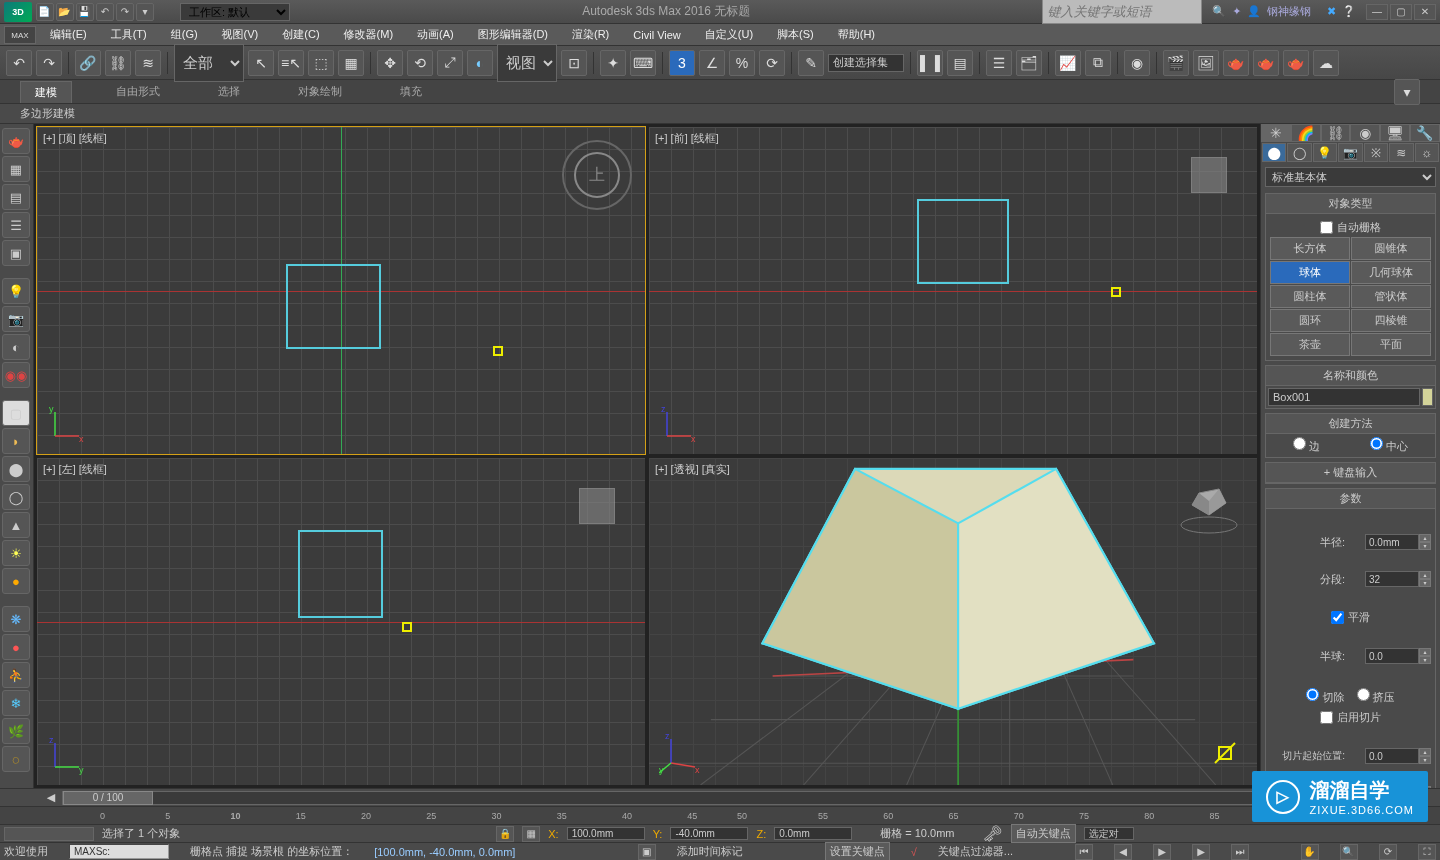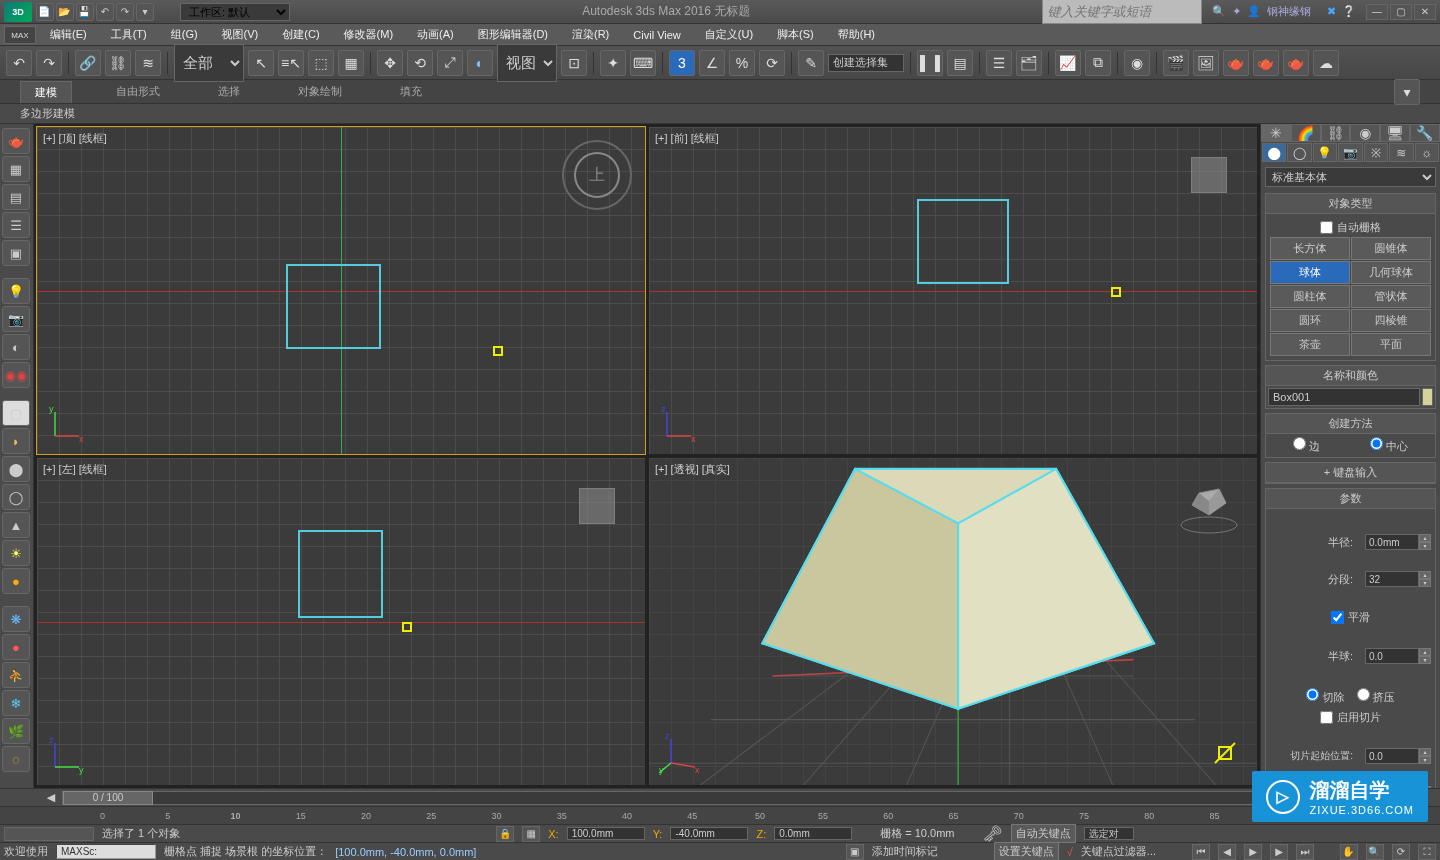--- a/index.html
+++ b/index.html
@@ -75,41 +75,41 @@
 .cmd-subtabs { display: flex; height: 22px; background: #4a4a4a; gap:1px; padding:1px; }
 .cmd-subtab { flex:1; background:#555; border:1px solid #666; display:flex; align-items:center; justify-content:center; font-size:12px; cursor:pointer; }
 .cmd-subtab.active { background:#3a6a9a; color:#fff; }
 .cmd-select { width: calc(100% - 8px); margin: 4px; background: #3a3a3a; border: 1px solid #666; color: #ccc; padding: 2px; font-size: 11px; }
 .rollout { border: 1px solid #666; margin: 2px 4px; }
 .rollout-header { background: #555; padding: 2px 6px; text-align: center; font-size: 11px; cursor: pointer; border-bottom: 1px solid #666; }
 .rollout-body { padding: 4px; }
 .obj-grid { display: grid; grid-template-columns: 1fr 1fr; gap: 1px; }
 .obj-btn { background: #5a5a5a; border: 1px solid #777; padding: 3px 2px; text-align: center; font-size: 11px; cursor: pointer; }
 .obj-btn.active { background: #2a6abb; color: #fff; }
-.param-row { display: flex; align-items: center; justify-content: flex-end; gap: 12px; margin: 21px 0; font-size: 11px; }
+.param-row { display: flex; align-items: center; justify-content: flex-end; gap: 20px; margin: 21px 0; font-size: 11px; }
 .param-row label { flex: 0 0 auto; }
 .spinner { display: flex; }
 .spinner input { width: 54px; background: #333; border: 1px solid #666; color: #ccc; padding: 1px 3px; font-size: 10px; }
 .spinner .sp-btns { display: flex; flex-direction: column; }
 .spinner .sp-btn { width: 12px; height: 8px; background: #666; border: 1px solid #777; font-size: 6px; line-height: 6px; text-align: center; cursor: pointer; }
 .radio-row { display: flex; gap: 12px; padding: 3px 8px; font-size: 11px; }
 .checkbox-row { display: flex; align-items: center; gap: 4px; padding: 2px 8px; font-size: 11px; justify-content:center; }
 .name-row { display:flex; gap:2px; padding:2px; }
 .name-row input { flex:1; background:#333; border:1px solid #666; color:#ccc; padding:2px 4px; font-size:11px; }
 .color-swatch { width: 20px; height: 18px; background: #d4d49a; border: 1px solid #666; cursor: pointer; }
 
 
 .bottom { position: absolute; bottom: 0; left: 0; right: 0; }
 .time-slider { height: 18px; background: #4a4a4a; display: flex; align-items: center; padding: 0 40px; border-top: 1px solid #333; position:relative; }
 .time-slider .slider-track { flex: 1; height: 14px; background: #3a3a3a; border: 1px solid #666; position: relative; }
 .time-slider .slider-thumb { position: absolute; left: 0; top: -1px; width: 90px; height: 14px; background: #666; border: 1px solid #888; display:flex; align-items:center; justify-content:center; font-size:10px; }
 .time-ruler { height: 18px; background: #444; display: flex; align-items: center; padding: 0 100px 0 100px; border-top: 1px solid #333; position:relative; }
 .time-ruler .tick { position: absolute; font-size: 9px; color: #aaa; }
 .status1 { height: 18px; background: #4a4a4a; display: flex; align-items: center; padding: 0 4px; gap: 8px; border-top: 1px solid #333; font-size: 11px; }
-.status2 { height: 18px; background: #4a4a4a; display: flex; align-items: center; padding: 0 4px; gap: 8px; border-top: 1px solid #333; font-size: 11px; }
+.status2 { height: 18px; background: #4a4a4a; display: flex; align-items: center; padding: 0 4px; gap: 21px; border-top: 1px solid #333; font-size: 11px; }
 .status-input { background: #333; border: 1px solid #666; color: #ccc; padding: 0 4px; font-size: 10px; width: 78px; }
 .coord-label { color: #ea0; }
 .status-btn { width: 18px; height: 16px; background: #555; border: 1px solid #666; display:flex; align-items:center; justify-content:center; font-size:10px; cursor:pointer; }
 .maxscript { width: 100px; background: #ddd; color: #333; padding: 1px 4px; font-size: 10px; border: 1px inset #999; }
 
 
 .watermark { position: absolute; right: 12px; bottom: 38px; background: #1893d8; color: #fff; padding: 6px 14px; display: flex; align-items: center; gap: 10px; border-radius: 2px; font-size: 20px; font-weight: bold; z-index: 100; }
 .watermark .wm-icon { width: 34px; height: 34px; border: 2px solid #fff; border-radius: 50%; display: flex; align-items: center; justify-content: center; font-size: 16px; }
 .watermark .wm-sub { font-size: 11px; letter-spacing: 1px; font-weight: normal; }
 
@@ -521,21 +521,21 @@
       <span class="tick" style="left: 100px;">0</span>
       <span class="tick" style="left: 165.263px;">5</span>
       <span class="tick" style="left: 230.526px; font-weight: bold;">10</span>
       <span class="tick" style="left: 295.789px;">15</span>
       <span class="tick" style="left: 361.053px;">20</span>
       <span class="tick" style="left: 426.316px;">25</span>
       <span class="tick" style="left: 491.579px;">30</span>
       <span class="tick" style="left: 556.842px;">35</span>
       <span class="tick" style="left: 622.105px;">40</span>
       <span class="tick" style="left: 687.368px;">45</span>
-      <span class="tick" style="left: 755px;">50</span>
+      <span class="tick" style="left: 737px;">50</span>
       <span class="tick" style="left: 817.895px;">55</span>
       <span class="tick" style="left: 883.158px;">60</span>
       <span class="tick" style="left: 948.421px;">65</span>
       <span class="tick" style="left: 1013.68px;">70</span>
       <span class="tick" style="left: 1078.95px;">75</span>
       <span class="tick" style="left: 1144.21px;">80</span>
       <span class="tick" style="left: 1209.47px;">85</span>
       <span class="tick" style="left: 1274.74px;">90</span>
     </div>
   <div class="status1">

